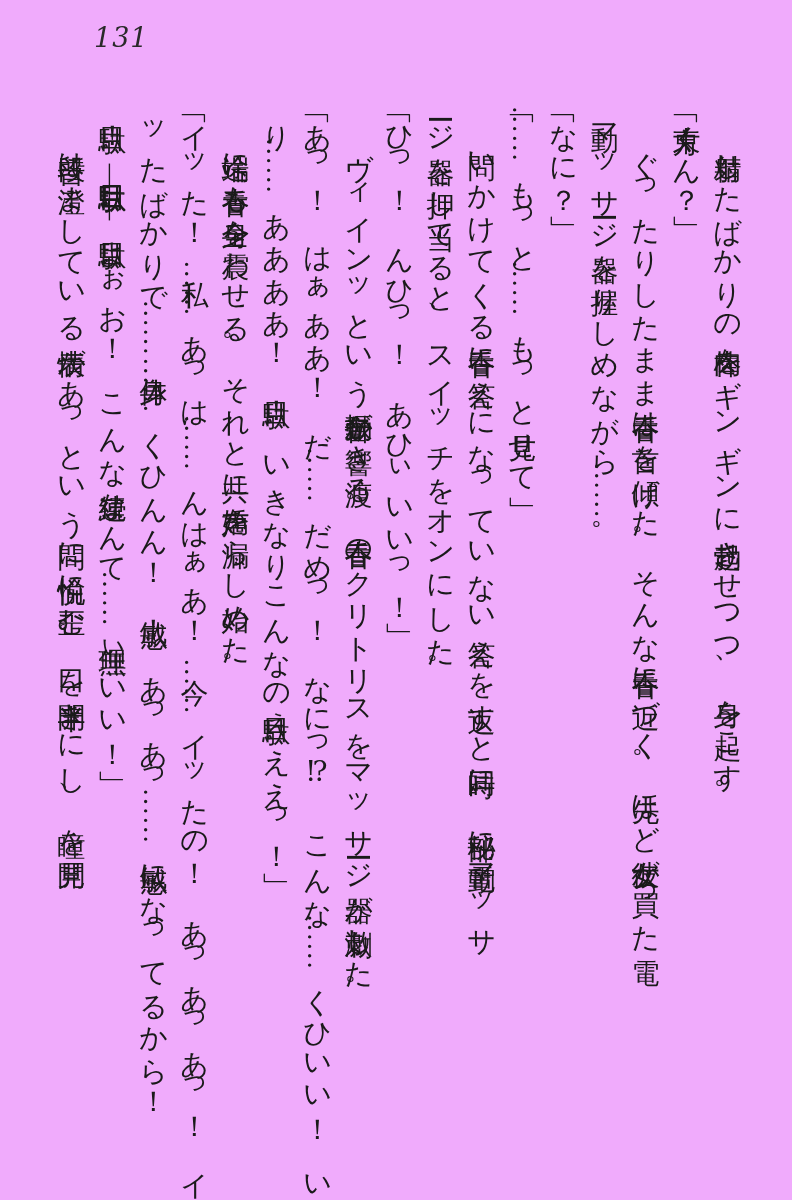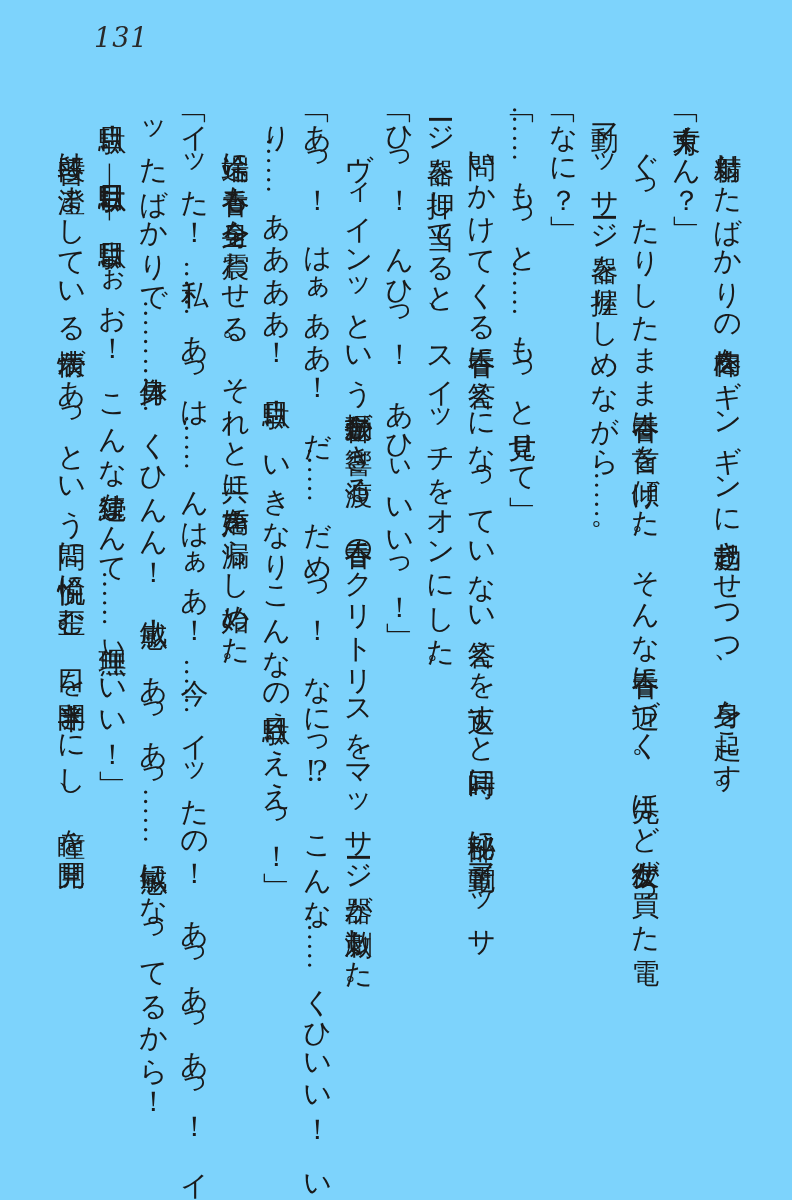--- a/index.html
+++ b/index.html
@@ -10,21 +10,21 @@
     width: 792px;
     height: 1200px;
     background: #fcfcfc;
     overflow: hidden;
     position: relative;
     font-family: "Liberation Serif", "DejaVu Serif", serif;
   }
   .page {
     position: absolute;
     inset: 0;
-    background: #7dd3fc;
+    background: #f0abfc;
   }
   .page-number {
     position: absolute;
     top: 22px;
     left: 94px;
     font-family: "DejaVu Serif", "Liberation Serif", serif;
     font-style: italic;
     font-size: 27px;
     color: #2a2a2a;
     letter-spacing: 1px;

